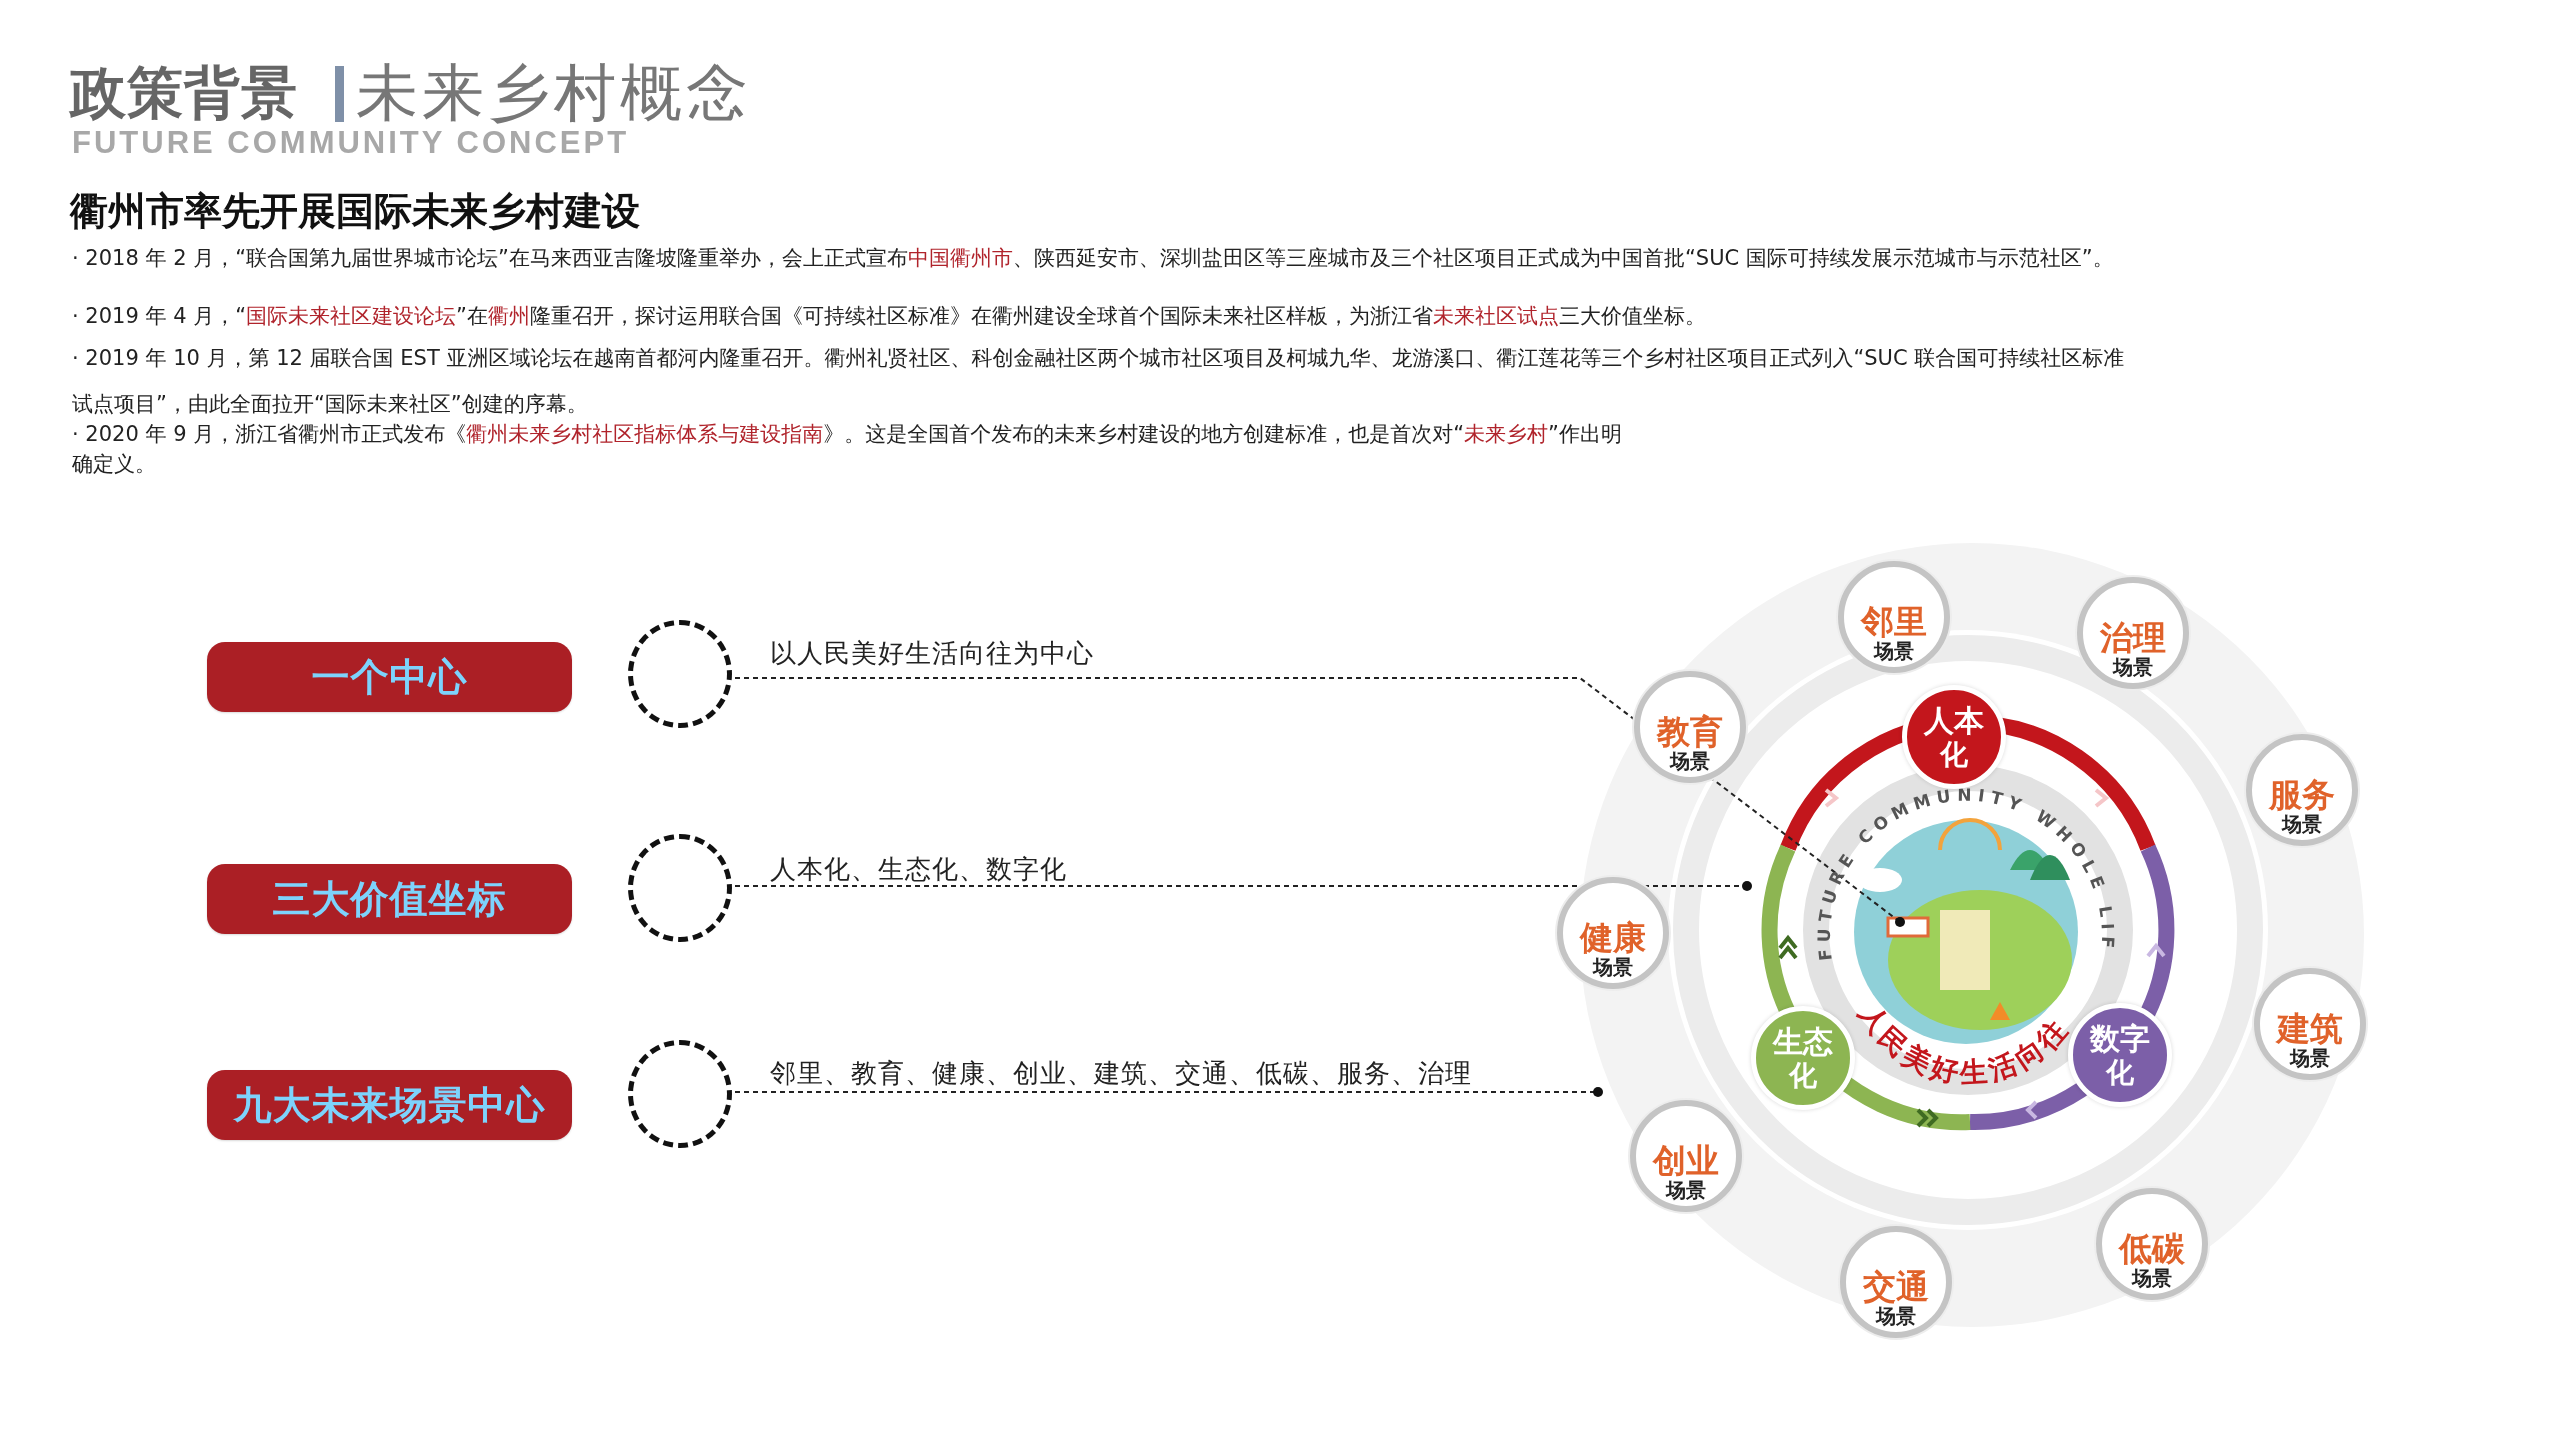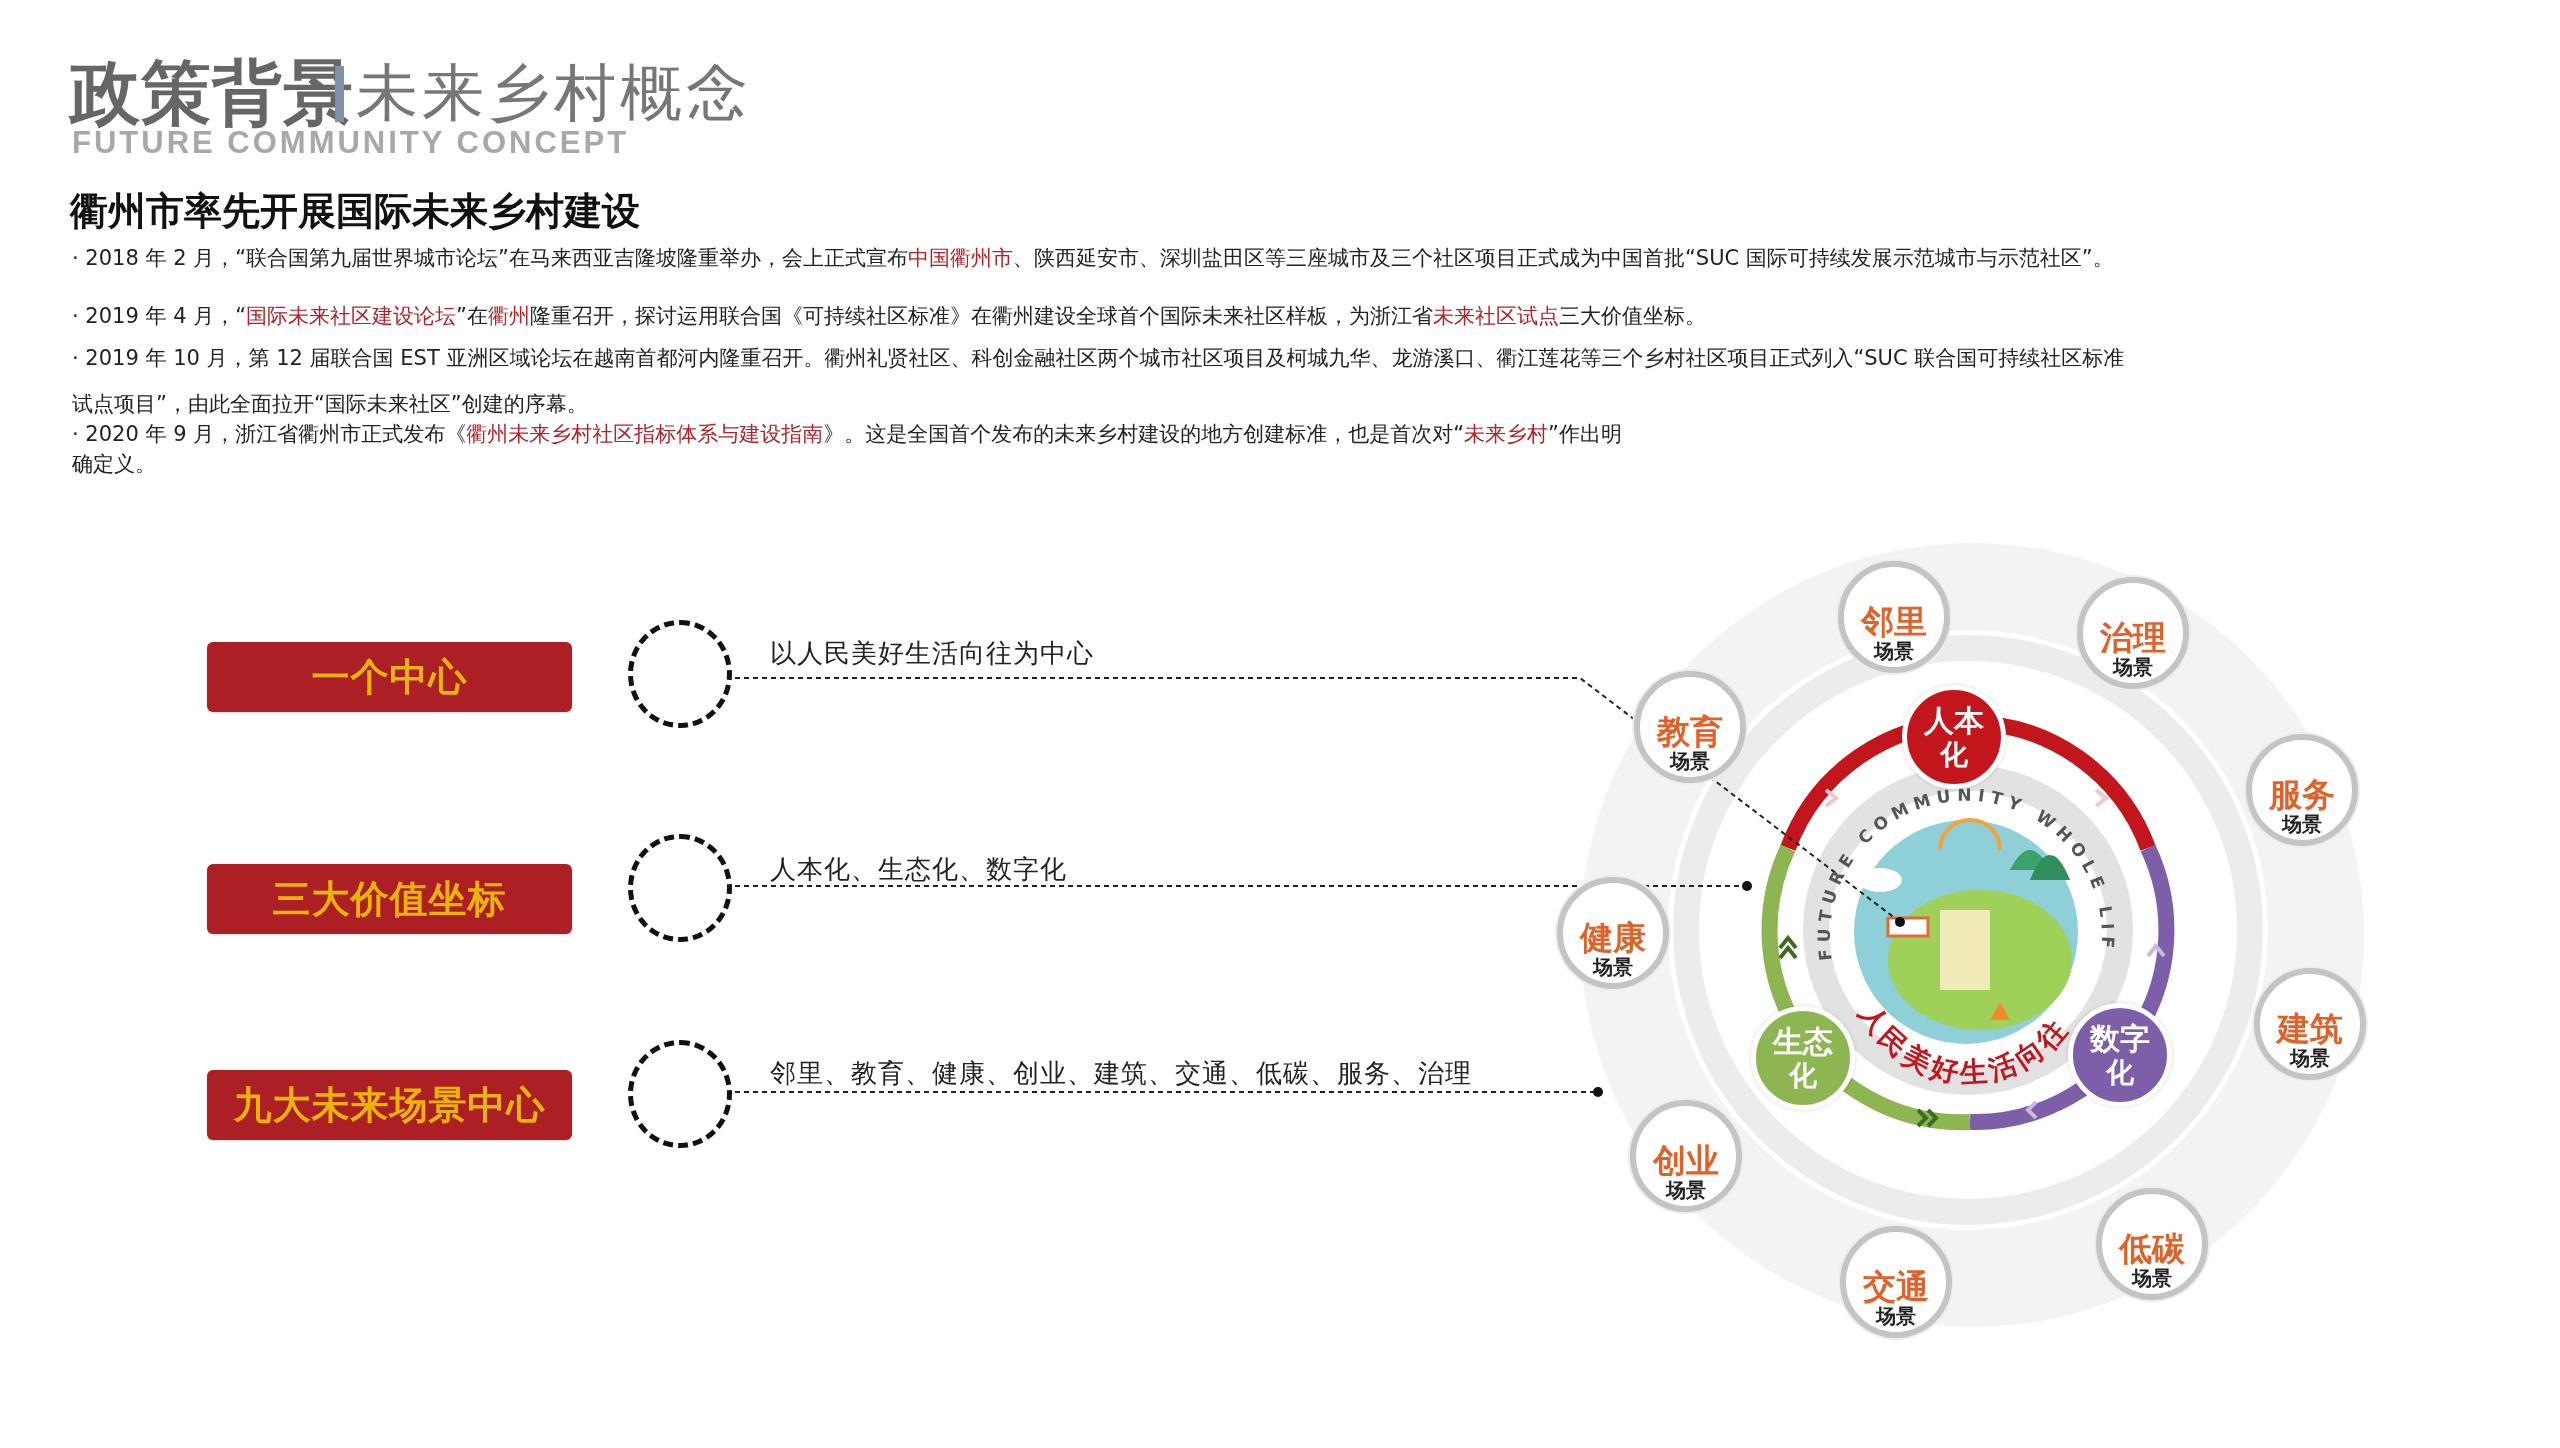--- a/index.html
+++ b/index.html
@@ -4,22 +4,22 @@
 <style>
   html, body { margin: 0; padding: 0; }
   body {
     width: 2560px; height: 1448px; position: relative; overflow: hidden;
     background: #ffffff;
     font-family: "DejaVu Sans", "Liberation Sans", sans-serif;
   }
   .abs { position: absolute; }
   
   .title-main {
-    left: 70px; top: 58px; font-size: 70px; font-weight: bold; color: #666666;
-    letter-spacing: 1px; line-height: 70px; white-space: nowrap;
+    left: 70px; top: 58px; font-size: 56px; font-weight: bold; color: #666666;
+    letter-spacing: 1px; line-height: 70px; white-space: nowrap; font-family: Liberation Serif, serif;
   }
   .title-bar {
     left: 335px; top: 66px; width: 9px; height: 56px; background: #7f90a8;
   }
   .title-sub {
     left: 356px; top: 58px; font-size: 62px; font-weight: normal; color: #777777;
     line-height: 70px; white-space: nowrap; letter-spacing: 4px;
   }
   .title-en {
     left: 72px; top: 126px; font-size: 31px; color: #a8a8a8; font-weight: bold;
@@ -30,22 +30,22 @@
     left: 70px; top: 190px; font-size: 38px; font-weight: bold; color: #111111;
     line-height: 42px; white-space: nowrap;
   }
   .para {
     left: 72px; font-size: 21px; color: #222222; line-height: 28px; white-space: nowrap;
   }
   .hl { color: #b0232b; }
 
   
   .pill {
-    left: 207px; width: 365px; height: 70px; border-radius: 6px;
-    background: #ab1f25; color: #eab308; font-weight: bold; font-size: 38px;
+    left: 207px; width: 365px; height: 70px; border-radius: 18px;
+    background: #ab1f25; color: #7dd3fc; font-weight: bold; font-size: 38px;
     display: flex; align-items: center; justify-content: center; letter-spacing: 1px;
     box-shadow: 0 1px 2px rgba(0,0,0,0.15);
   }
   .dash-circle {
     left: 628px; width: 104px; height: 108px; border-radius: 50%;
     border: 5px dashed #111111; box-sizing: border-box;
   }
   .row-text {
     left: 770px; font-size: 26px; color: #222222; line-height: 34px; white-space: nowrap;
     letter-spacing: 1px;

